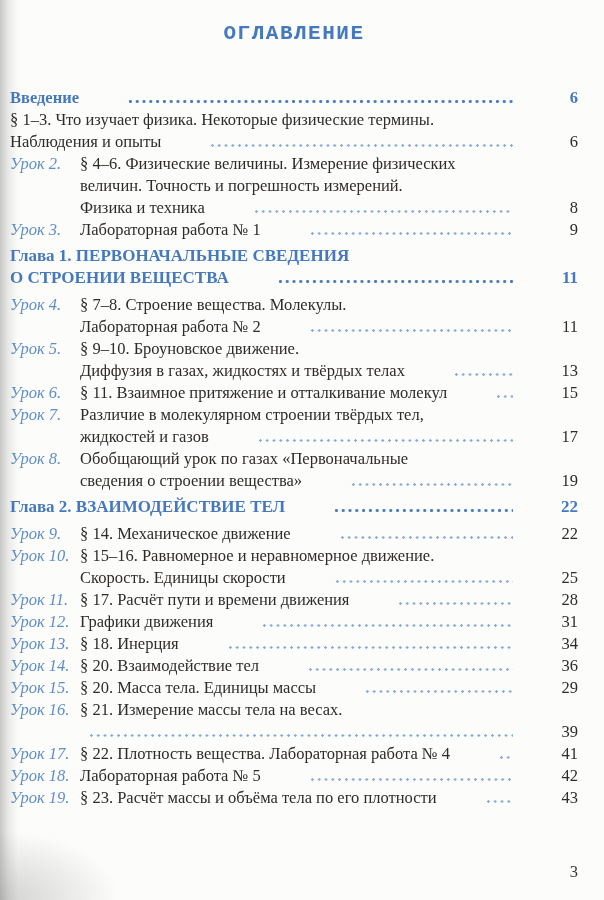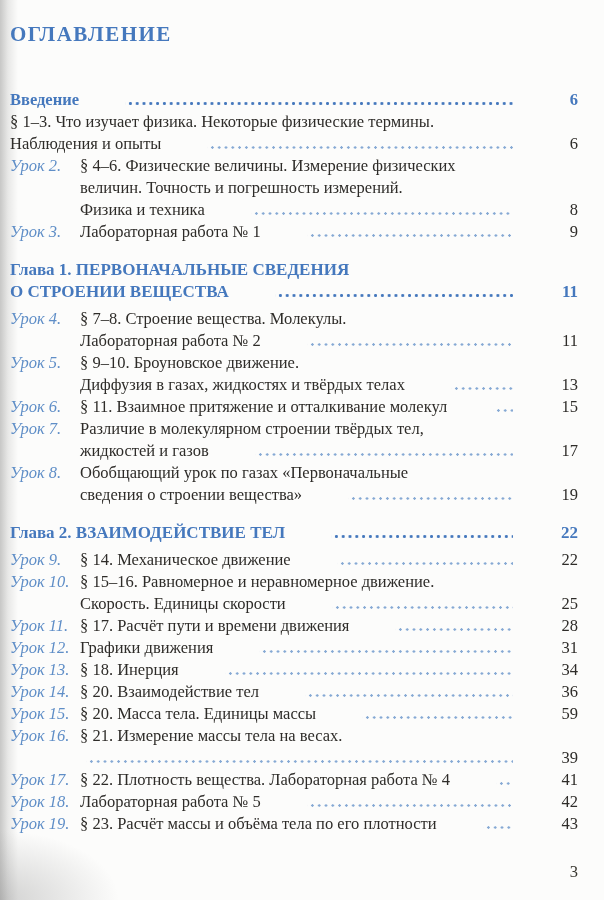--- a/index.html
+++ b/index.html
@@ -16,23 +16,25 @@
     pointer-events: none;
   }
   .corner-shadow {
     position: absolute; left: 0; bottom: 0; width: 120px; height: 70px;
     background: radial-gradient(ellipse at 0% 100%, rgba(130,130,130,0.35), rgba(130,130,130,0) 70%);
     pointer-events: none;
   }
   .page { position: relative; padding: 22px 26px 0 10px; }
   h1.title {
     margin: 0 0 42px 0;
+    text-align: center;
     font-size: 21px; font-weight: bold;
     letter-spacing: 1.5px;
     color: var(--heading-blue, #4578bd);
+    font-family: Liberation Mono, monospace;
   }
   .toc { font-size: 16.5px; }
   .entry { display: flex; }
   .entry .label {
     flex: none; width: 70px;
     font-style: italic;
     color: var(--label-blue, #5f8ec7);
     line-height: 22px; white-space: nowrap;
   }
   .entry .content { flex: 1; min-width: 0; }
@@ -52,21 +54,21 @@
   .pg { flex: none; min-width: 22px; text-align: right; }
   .entry.lesson .txt, .entry.lesson .pg { color: var(--text-dark, #2e2c29); }
   .entry.intro, .entry.chapter {
     font-weight: bold;
     color: var(--heading-blue, #4578bd);
   }
   .entry.intro .pg, .entry.chapter .pg { color: var(--heading-blue, #4578bd); }
   .entry.intro .dots, .entry.chapter .dots {
     background-image: radial-gradient(circle, var(--heading-blue, #4578bd) 1.3px, rgba(0,0,0,0) 1.6px);
   }
-  .entry.chapter { margin-top: 16px; margin-bottom: 5px; font-size: 17px; }
+  .entry.chapter { margin-top: 4px; margin-bottom: 5px; font-size: 17px; }
   .folio {
     position: absolute; right: 26px; bottom: 18px;
     font-size: 16.5px; color: #38362f;
   }
 </style>
 </head>
 <body>
 
 <div class="gutter"></div>
 <div class="corner-shadow"></div>
@@ -266,21 +268,21 @@
             <span class="pg">36</span>
           </div>
         </div>
       </div>
       <div class="entry lesson">
         <span class="label">Урок 15.</span>
         <div class="content">
           <div class="line">
             <span class="txt">§ 20. Масса тела. Единицы массы</span>
             <span class="dots"></span>
-            <span class="pg">59</span>
+            <span class="pg">29</span>
           </div>
         </div>
       </div>
       <div class="entry lesson">
         <span class="label">Урок 16.</span>
         <div class="content">
           <div class="line">
             <span class="txt">§ 21. Измерение массы тела на весах.</span>
           </div>
           <div class="line">

